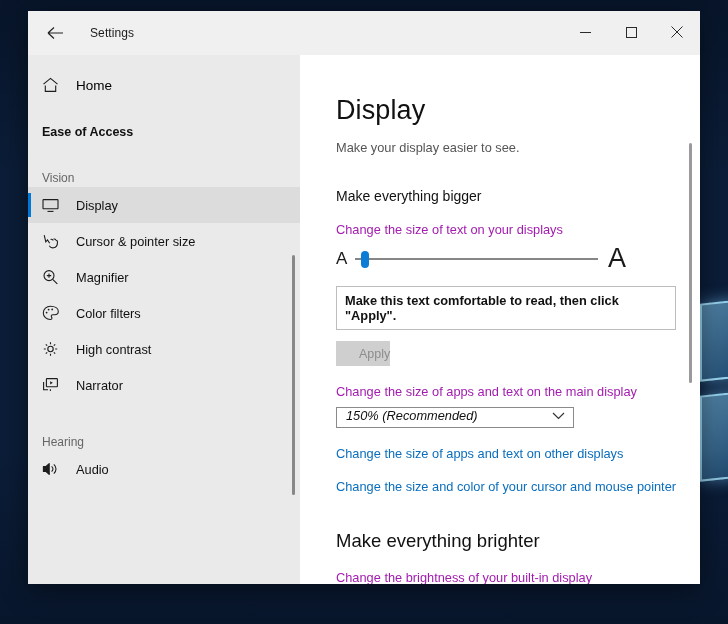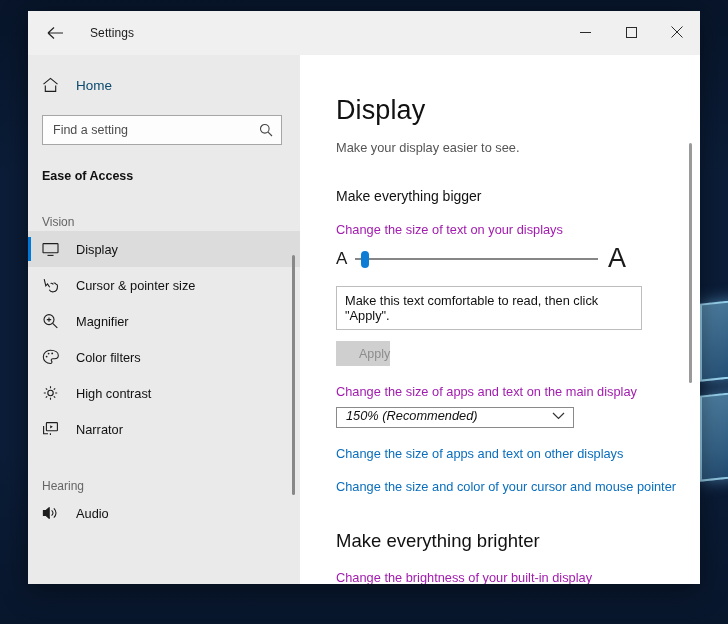--- a/index.html
+++ b/index.html
@@ -84,21 +84,21 @@
     position: relative;
     padding-top: 14px;
     overflow: hidden;
   }
   .home-row {
     display: flex; align-items: center;
     height: 32px; padding-left: 14px; margin-bottom: 14px;
     cursor: pointer;
   }
   .home-ico { width: 28px; display: flex; align-items: center; color: #1d1d1d; }
-  .home-label { font-size: 13.5px; color: #0c4a6e; margin-left: 6px; }
+  .home-label { font-size: 13.5px; color: #000000; margin-left: 6px; }
 
   .search-wrap { padding: 0 18px 0 14px; }
   .search-box {
     height: 30px; background: #fdfdfd;
     border: 1px solid #a6a6a6;
     display: flex; align-items: center;
     padding: 0 8px 0 10px;
   }
   .search-box input {
     flex: 1 1 auto; border: none; outline: none;
@@ -177,24 +177,24 @@
     position: absolute; left: 0; right: 0; top: 12px;
     height: 2px; background: #868686;
   }
   .tslider .thumb {
     position: absolute; left: 6px; top: 5px;
     width: 8px; height: 17px; border-radius: 5px;
     background: #0c7cd5;
   }
 
   .sample-box {
-    margin-top: 14px; width: 306px;
+    margin-top: 14px; width: 340px;
     border: 1px solid #bdbdbd; background: #fff;
     padding: 6px 8px;
-    font-size: 12.8px; color: #111;
+    font-size: 12.8px; color: #111; font-weight: bold;
   }
   .apply-btn {
     margin-top: 11px; width: 54px; height: 25px;
     background: #cfcfcf; border: none;
     color: #8d8d8d; font-size: 12.5px;
     font-family: "Liberation Sans", sans-serif;
     cursor: default;
     padding-left: 23px;
   }
 
@@ -272,31 +272,20 @@
       <div class="home-row">
         <span class="home-ico">
           <svg width="17" height="16" viewBox="0 0 17 16" fill="none" stroke="#1d1d1d" stroke-width="1.1">
             <path d="M1.5 7.2L8.5 1.4l7 5.8"></path>
             <path d="M3.3 8.4V14.4h10.4V8.4"></path>
           </svg>
         </span>
         <span class="home-label">Home</span>
       </div>
 
-      <div class="search-wrap">
-        <div class="search-box">
-          <input type="text" placeholder="Find a setting" style="">
-          <span class="search-ico">
-            <svg width="14" height="14" viewBox="0 0 14 14" fill="none" stroke="#444" stroke-width="1.1">
-              <circle cx="5.8" cy="5.8" r="4.3"></circle>
-                <path d="M9.1 9.1L13 13"></path>
-            </svg>
-          </span>
-        </div>
-      </div>
 
       <div class="section-head">Ease of Access</div>
 
       <div class="group-label">Vision</div>
 
       <div class="nav-item selected">
         <span class="nav-ico">
           <svg width="17" height="15" viewBox="0 0 17 15" fill="none" stroke="#1d1d1d" stroke-width="1.1">
             <rect x="1" y="1.6" width="15" height="9.2" rx="0.6"></rect>
               <path d="M5.5 13.4h6"></path>

